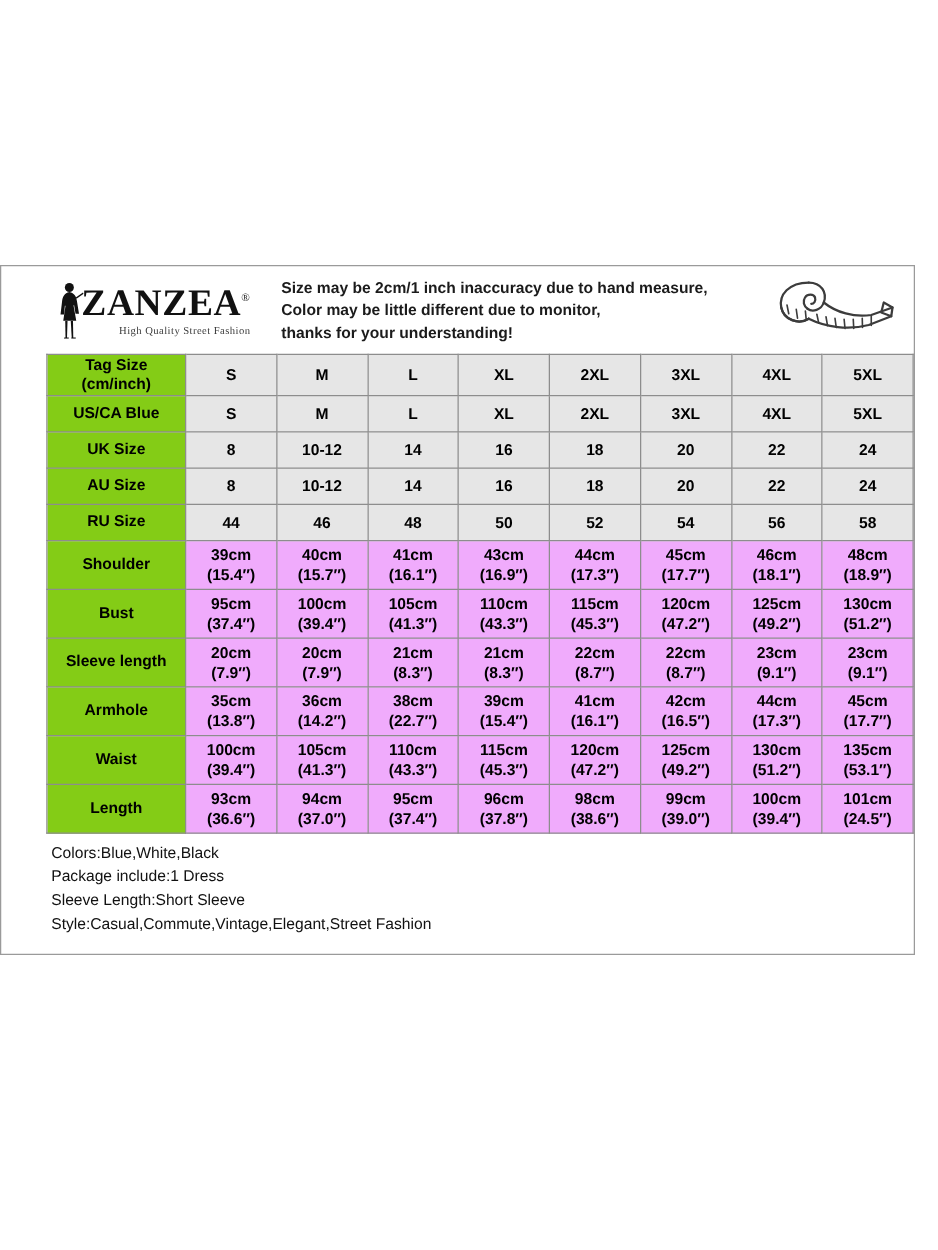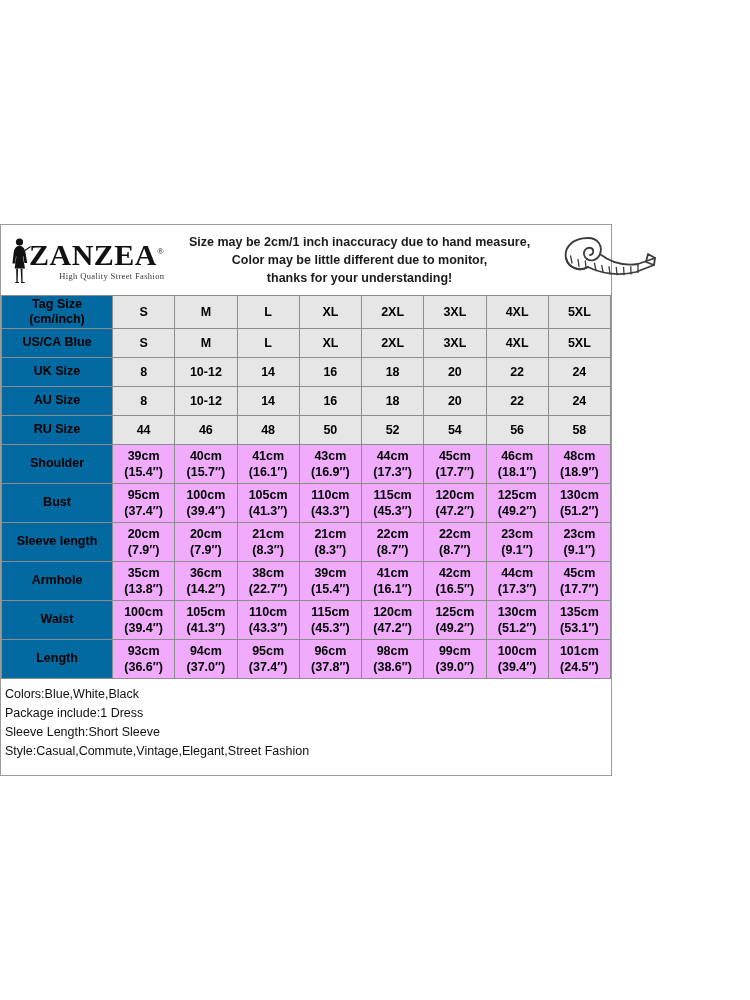--- a/index.html
+++ b/index.html
@@ -10,26 +10,27 @@
     height: 1000px;
     overflow: hidden;
   }
   body {
     font-family: "Liberation Sans", sans-serif;
   }
 
   #card {
     position: absolute;
     left: 0px;
-    top: 224px;
-    width: 612px;
+    top: 212px;
+    width: 732px;
     height: 552px;
     border: 1px solid #9a9a9a;
     background: #ffffff;
     box-sizing: border-box;
+    padding-left: 36px;
   }
 
   
   .header-band {
     display: flex;
     align-items: center;
     height: 70px;
     padding: 0 2px;
     box-sizing: border-box;
   }
@@ -73,21 +74,21 @@
     font-size: 8.5px;
     color: #3a3a3a;
     letter-spacing: 0.35px;
     white-space: nowrap;
     margin-top: 1px;
     text-align: right;
   }
 
   .notice {
     flex: 1 1 auto;
-    text-align: center;
+    text-align: left;
     font-size: 12.5px;
     font-weight: 700;
     color: #1b1b1b;
     line-height: 1.45;
     padding-right: 20px;
   }
   .notice div { white-space: nowrap; }
 
   .tape-block {
     width: 120px;
@@ -108,21 +109,21 @@
     text-align: center;
     vertical-align: middle;
     color: #000000;
     font-size: 12.5px;
     font-weight: 700;
     padding: 0;
     height: 28px;
   }
   td.rowlabel {
     width: 110px;
-    background: #0369a1;
+    background: #84cc16;
     font-size: 12.5px;
     font-weight: 700;
     line-height: 1.22;
   }
   td.hdr-cell {
     background: #e6e6e6;
     font-weight: 700;
   }
   td.meas-cell {
     background: #f0abfc;

